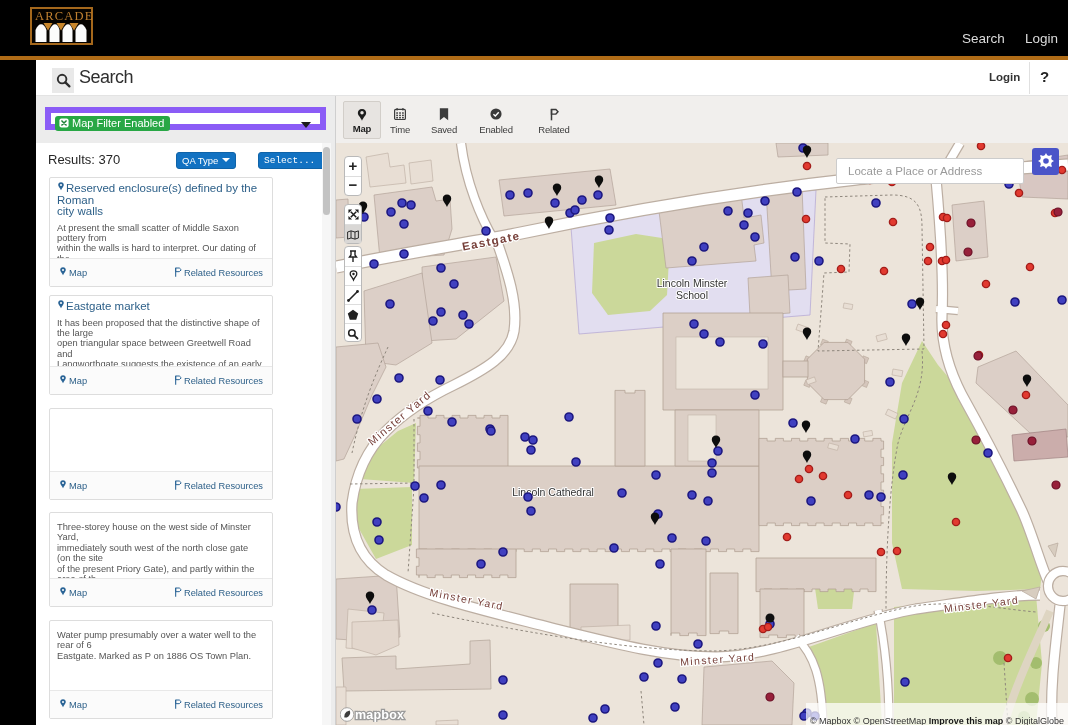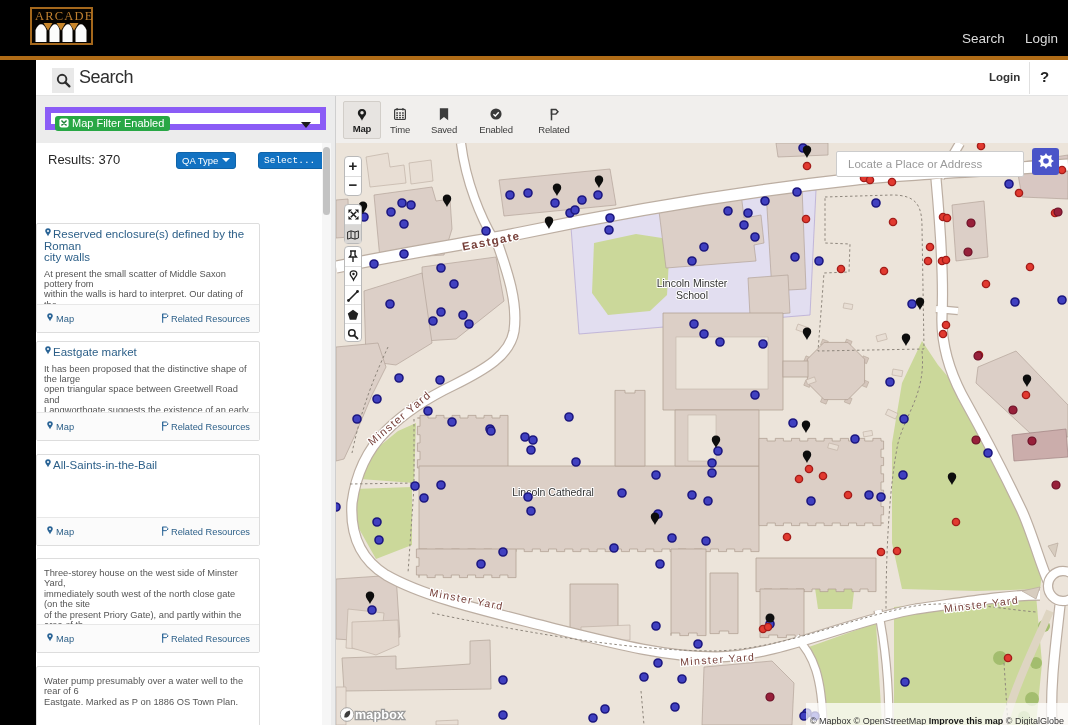--- a/index.html
+++ b/index.html
@@ -23,21 +23,21 @@
 #topbar .qm{position:absolute;left:1004px;top:8px;font-size:15px;font-weight:bold;color:#222;}
 
 #filter{position:absolute;left:9px;top:47px;width:281px;height:23px;background:#fff;border:6px solid #8b5cf6;border-radius:0;}
 #filter .badge{position:absolute;left:4px;top:3px;height:15px;background:#28a745;border-radius:3px;color:#fff;font-size:11px;line-height:15px;padding:0 6px 0 4px;}
 #filter .caret{position:absolute;right:9px;top:9px;width:0;height:0;border-left:5px solid transparent;border-right:5px solid transparent;border-top:6px solid #1b1b1b;}
 
 #sidebar{position:absolute;left:0px;top:83px;width:295px;height:582px;background:#fff;}
 #results{position:absolute;left:12px;top:9px;font-size:13px;color:#262626;}
 .bbtn{position:absolute;top:9px;height:17px;background:#1272c2;border:1px solid #0f63a8;border-radius:3px;color:#fff;font-size:9.5px;line-height:15px;padding:0 5px;}
 .bbtn .c{display:inline-block;vertical-align:2px;margin-left:4px;width:0;height:0;border-left:4px solid transparent;border-right:4px solid transparent;border-top:4px solid #fff;}
-.card{position:absolute;left:0;width:224px;background:#fff;border:1px solid #ddd;border-radius:2px;margin-top:46px;}
+.card{position:absolute;left:13px;width:224px;background:#fff;border:1px solid #ddd;border-radius:2px;}
 .card .body{padding:4px 8px 0 7px;}
 .card h4{margin:0;font-size:11.5px;font-weight:normal;color:#2c5f88;line-height:11.5px;letter-spacing:0px;}
 .card p{margin:5px 0 0 0;font-size:9.3px;color:#555;line-height:10.4px;}
 .card .foot{position:absolute;left:0;bottom:0;width:100%;height:28px;border-top:1px solid #e8e8e8;background:#fbfbfb;font-size:9.3px;color:#2c5f88;line-height:28px;}
 .card .foot .m{position:absolute;left:9px;}
 .card .foot .r{position:absolute;right:9px;}
 
 #sbtrack{position:absolute;left:286px;top:83px;width:9px;height:582px;background:#f6f6f6;}
 #sbthumb{position:absolute;left:287px;top:87px;width:7px;height:68px;background:#c3c3c3;border-radius:4px;}
 #vdivide{position:absolute;left:299px;top:36px;width:1px;height:629px;background:#cfcfcf;}
@@ -49,21 +49,21 @@
 .tab.active .lbl{font-weight:bold;color:#1d1d1d;}
 .tab svg{position:absolute;top:7px;left:50%;transform:translateX(-50%);}
 
 #map{position:absolute;left:300px;top:83px;width:732px;height:582px;background:#ece4da;}
 #map svg.base{position:absolute;left:0;top:0;}
 
 .mg{position:absolute;left:8px;width:18px;background:#fff;border:1px solid #b9b9b9;border-radius:4px;}
 .mg .b{position:relative;width:100%;height:19px;text-align:center;color:#222;}
 .mg .b+.b{border-top:1px solid #ddd;}
 .mg .b.sel{background:#d9d7d5;}
-#locate{position:absolute;left:500px;top:8px;width:188px;height:26px;background:#fff;border:1px solid #ccc;border-radius:2px;font-size:11.5px;color:#9a9a9a;line-height:24px;padding-left:11px;}
+#locate{position:absolute;left:500px;top:15px;width:188px;height:26px;background:#fff;border:1px solid #ccc;border-radius:2px;font-size:11.5px;color:#9a9a9a;line-height:24px;padding-left:11px;}
 #gear{position:absolute;left:696px;top:5px;width:27px;height:27px;background:#4a54c8;border-radius:3px;color:#fff;text-align:center;line-height:27px;font-size:15px;}
 #attrib{position:absolute;right:0;bottom:0;height:14px;background:rgba(255,255,255,.72);font-size:9px;color:#333;line-height:14px;padding:11px 4px;}
 #attrib b{color:#1a1a1a;}
 #mblogo{position:absolute;left:4px;bottom:3px;width:70px;height:15px;}
 </style>
 </head>
 <body>
 <div id="page">
   <div id="hdr">
     <div id="logo">
@@ -142,24 +142,20 @@
                 <circle cx="6" cy="4.4" r="1.5" fill="#fff"></circle>
               </svg>Map</span>
             <span class="r"><svg width="8" height="10" viewBox="0 0 12 15" style="vertical-align:-1px;margin-right:2px">
                 <path d="M2.5 1 V14.5" stroke="#2a6496" stroke-width="1.6" fill="none"></path>
                 <path d="M2.5 1.5 H8 L10.8 4.2 L8 7 H2.5 Z" fill="none" stroke="#2a6496" stroke-width="1.5"></path>
               </svg>Related Resources</span>
           </div>
       </div>
       <div class="card" style="top:265px;height:92px;">
         <div class="body">
-          <h4><svg class="pic" width="8" height="10" viewBox="0 0 12 15" style="margin-right:1px">
-                <path d="M6 0.5 C3.2 0.5 1.8 2.5 1.8 4.4 C1.8 6.8 4.2 7.9 6 12.2 C7.8 7.9 10.2 6.8 10.2 4.4 C10.2 2.5 8.8 0.5 6 0.5 Z" fill="#2a6496"></path>
-                <circle cx="6" cy="4.4" r="1.5" fill="#fff"></circle>
-              </svg>All-Saints-in-the-Bail</h4>
         </div>
         <div class="foot">
             <span class="m"><svg width="8" height="10" viewBox="0 0 12 15" style="vertical-align:-1px;margin-right:2px">
                 <path d="M6 0.5 C3.2 0.5 1.8 2.5 1.8 4.4 C1.8 6.8 4.2 7.9 6 12.2 C7.8 7.9 10.2 6.8 10.2 4.4 C10.2 2.5 8.8 0.5 6 0.5 Z" fill="#2a6496"></path>
                 <circle cx="6" cy="4.4" r="1.5" fill="#fff"></circle>
               </svg>Map</span>
             <span class="r"><svg width="8" height="10" viewBox="0 0 12 15" style="vertical-align:-1px;margin-right:2px">
                 <path d="M2.5 1 V14.5" stroke="#2a6496" stroke-width="1.6" fill="none"></path>
                 <path d="M2.5 1.5 H8 L10.8 4.2 L8 7 H2.5 Z" fill="none" stroke="#2a6496" stroke-width="1.5"></path>
               </svg>Related Resources</span>

